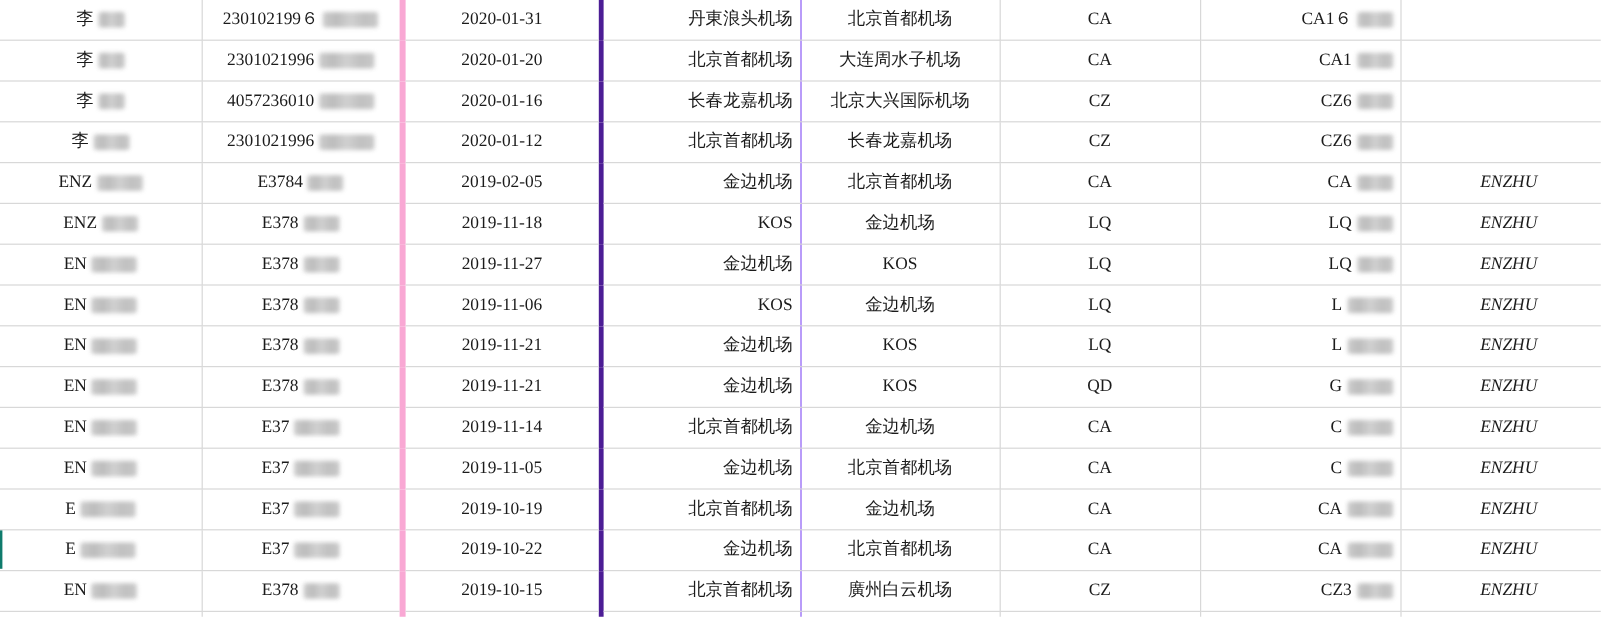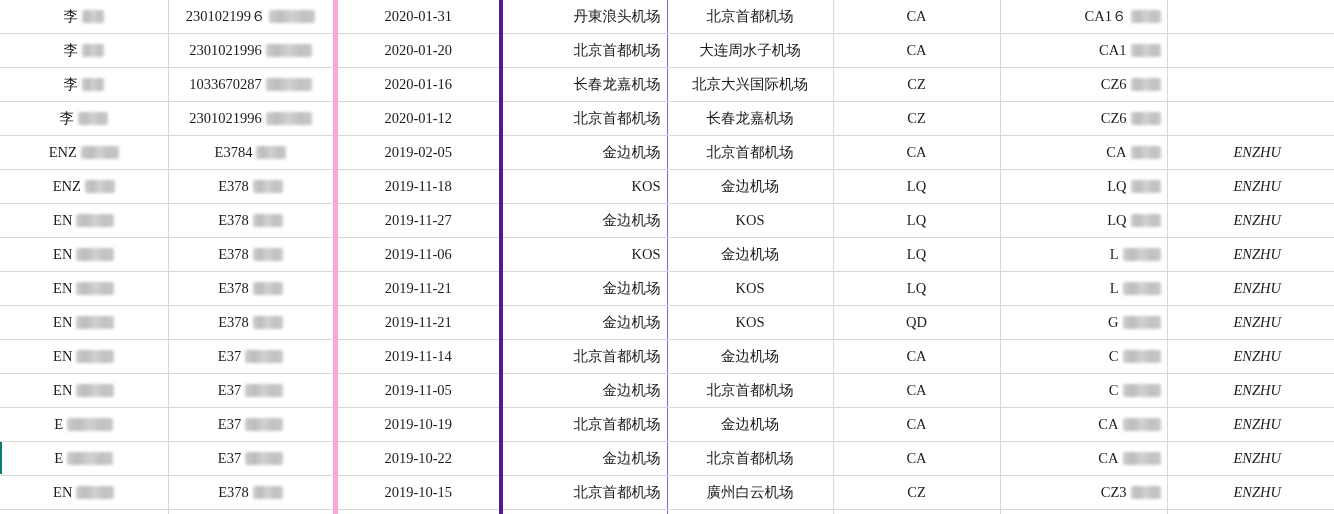--- a/index.html
+++ b/index.html
@@ -143,21 +143,21 @@
           <td class="c-opr"><span class="cell-inner">
               <span class="txt"></span>
             </span></td>
         </tr>
         <tr>
           <td class="c-name"><span class="cell-inner">
               <span class="txt">李</span>
               <span class="redact w1"></span>
             </span></td>
           <td class="c-id"><span class="cell-inner">
-              <span class="txt">1033670287</span>
+              <span class="txt">4057236010</span>
               <span class="redact w4"></span>
             </span></td>
           <td class="c-date"><span class="cell-inner">
               <span class="txt">2020-01-16</span>
             </span></td>
           <td class="c-from"><span class="cell-inner">
               <span class="txt">长春龙嘉机场</span>
             </span></td>
           <td class="c-to"><span class="cell-inner">
               <span class="txt">北京大兴国际机场</span>

